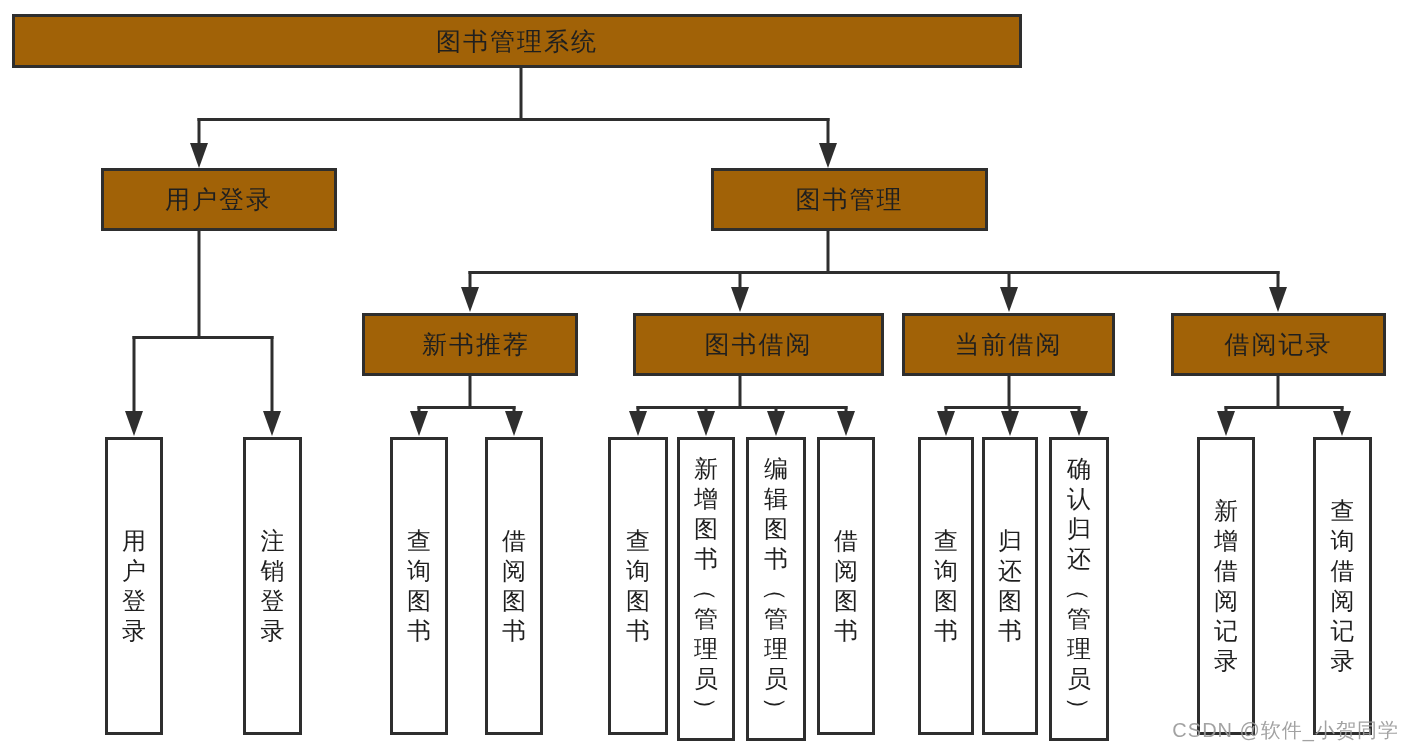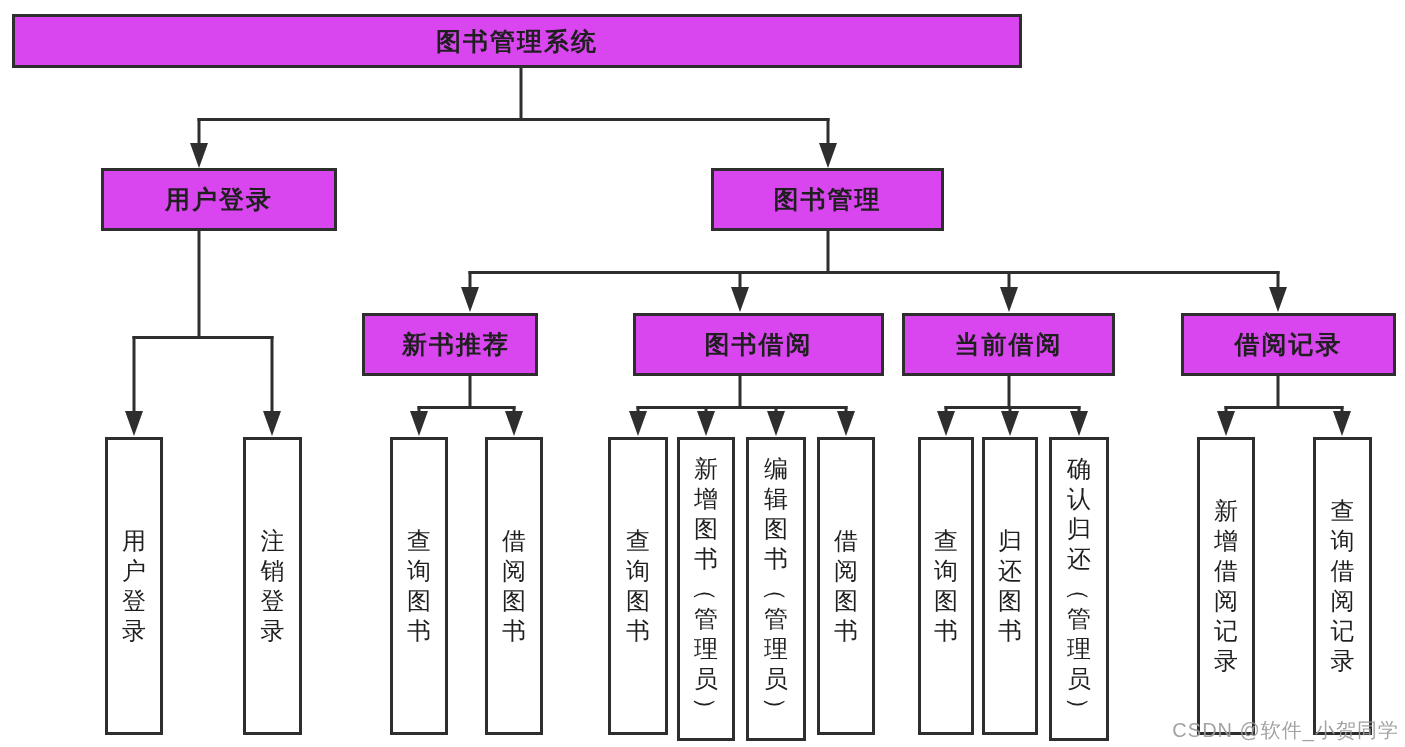--- a/index.html
+++ b/index.html
@@ -8,23 +8,23 @@
     position:relative;width:1405px;height:747px;overflow:hidden;
     background:var(--background,#ffffff);
     font-family:"Liberation Sans","DejaVu Sans",sans-serif;
     color:var(--text,#1f1f1f);
   }
   #connectors{position:absolute;left:0;top:0;z-index:0;}
   .cline{stroke:var(--line,#2e2e2e);stroke-width:3;fill:none;stroke-linecap:butt;}
   .ahead{fill:var(--line,#2e2e2e);stroke:none;}
   .node{
     position:absolute;z-index:1;box-sizing:border-box;
-    border:3px solid var(--line,#2e2e2e);background:#d946ef;
+    border:3px solid var(--line,#2e2e2e);background:#a16207;
     display:flex;align-items:center;justify-content:center;
-    font-size:25px;letter-spacing:2px;white-space:nowrap;font-weight:bold;
+    font-size:25px;letter-spacing:2px;white-space:nowrap;
   }
   .vnode{
     position:absolute;z-index:1;box-sizing:border-box;
     border:3px solid var(--line,#2e2e2e);background:#ffffff;
     display:flex;flex-direction:column;align-items:center;justify-content:center;
     font-size:24px;
   }
   .vnode span{display:block;line-height:1;margin:3px 0;}
   .vnode span.rot{transform:rotate(90deg);}
   .watermark{
@@ -110,26 +110,26 @@
       <path class="cline" d="M1226 406 L1226 420"></path>
       <path class="ahead" d="M1217 411 L1235 411 L1226 436 Z"></path>
       <path class="cline" d="M1342 406 L1342 420"></path>
       <path class="ahead" d="M1333 411 L1351 411 L1342 436 Z"></path>
     </g>
   </svg>
 
   <div class="node" style="left:12px;top:14px;width:1010px;height:54px;">图书管理系统</div>
 
   <div class="node" style="left:81px;top:168px;width:236px;height:63px;margin-left:20px;">用户登录</div>
-  <div class="node" style="left:711px;top:168px;width:233px;height:63px;">图书管理</div>
-
-  <div class="node" style="left:362px;top:313px;width:176px;height:63px;padding-left:12px;">新书推荐</div>
+  <div class="node" style="left:711px;top:168px;width:277px;height:63px;">图书管理</div>
+
+  <div class="node" style="left:362px;top:313px;width:216px;height:63px;padding-left:12px;">新书推荐</div>
   <div class="node" style="left:633px;top:313px;width:251px;height:63px;">图书借阅</div>
   <div class="node" style="left:902px;top:313px;width:213px;height:63px;text-align:center;">当前借阅</div>
-  <div class="node" style="left:1171px;top:313px;width:215px;height:63px;margin-left:10px;">借阅记录</div>
+  <div class="node" style="left:1171px;top:313px;width:215px;height:63px;">借阅记录</div>
 
   <div class="vnode" style="left:105px;top:437px;width:58px;height:298px;">
       <span>用</span>
       <span>户</span>
       <span>登</span>
       <span>录</span>
     </div>
   <div class="vnode" style="left:243px;top:437px;width:59px;height:298px;">
       <span>注</span>
       <span>销</span>

